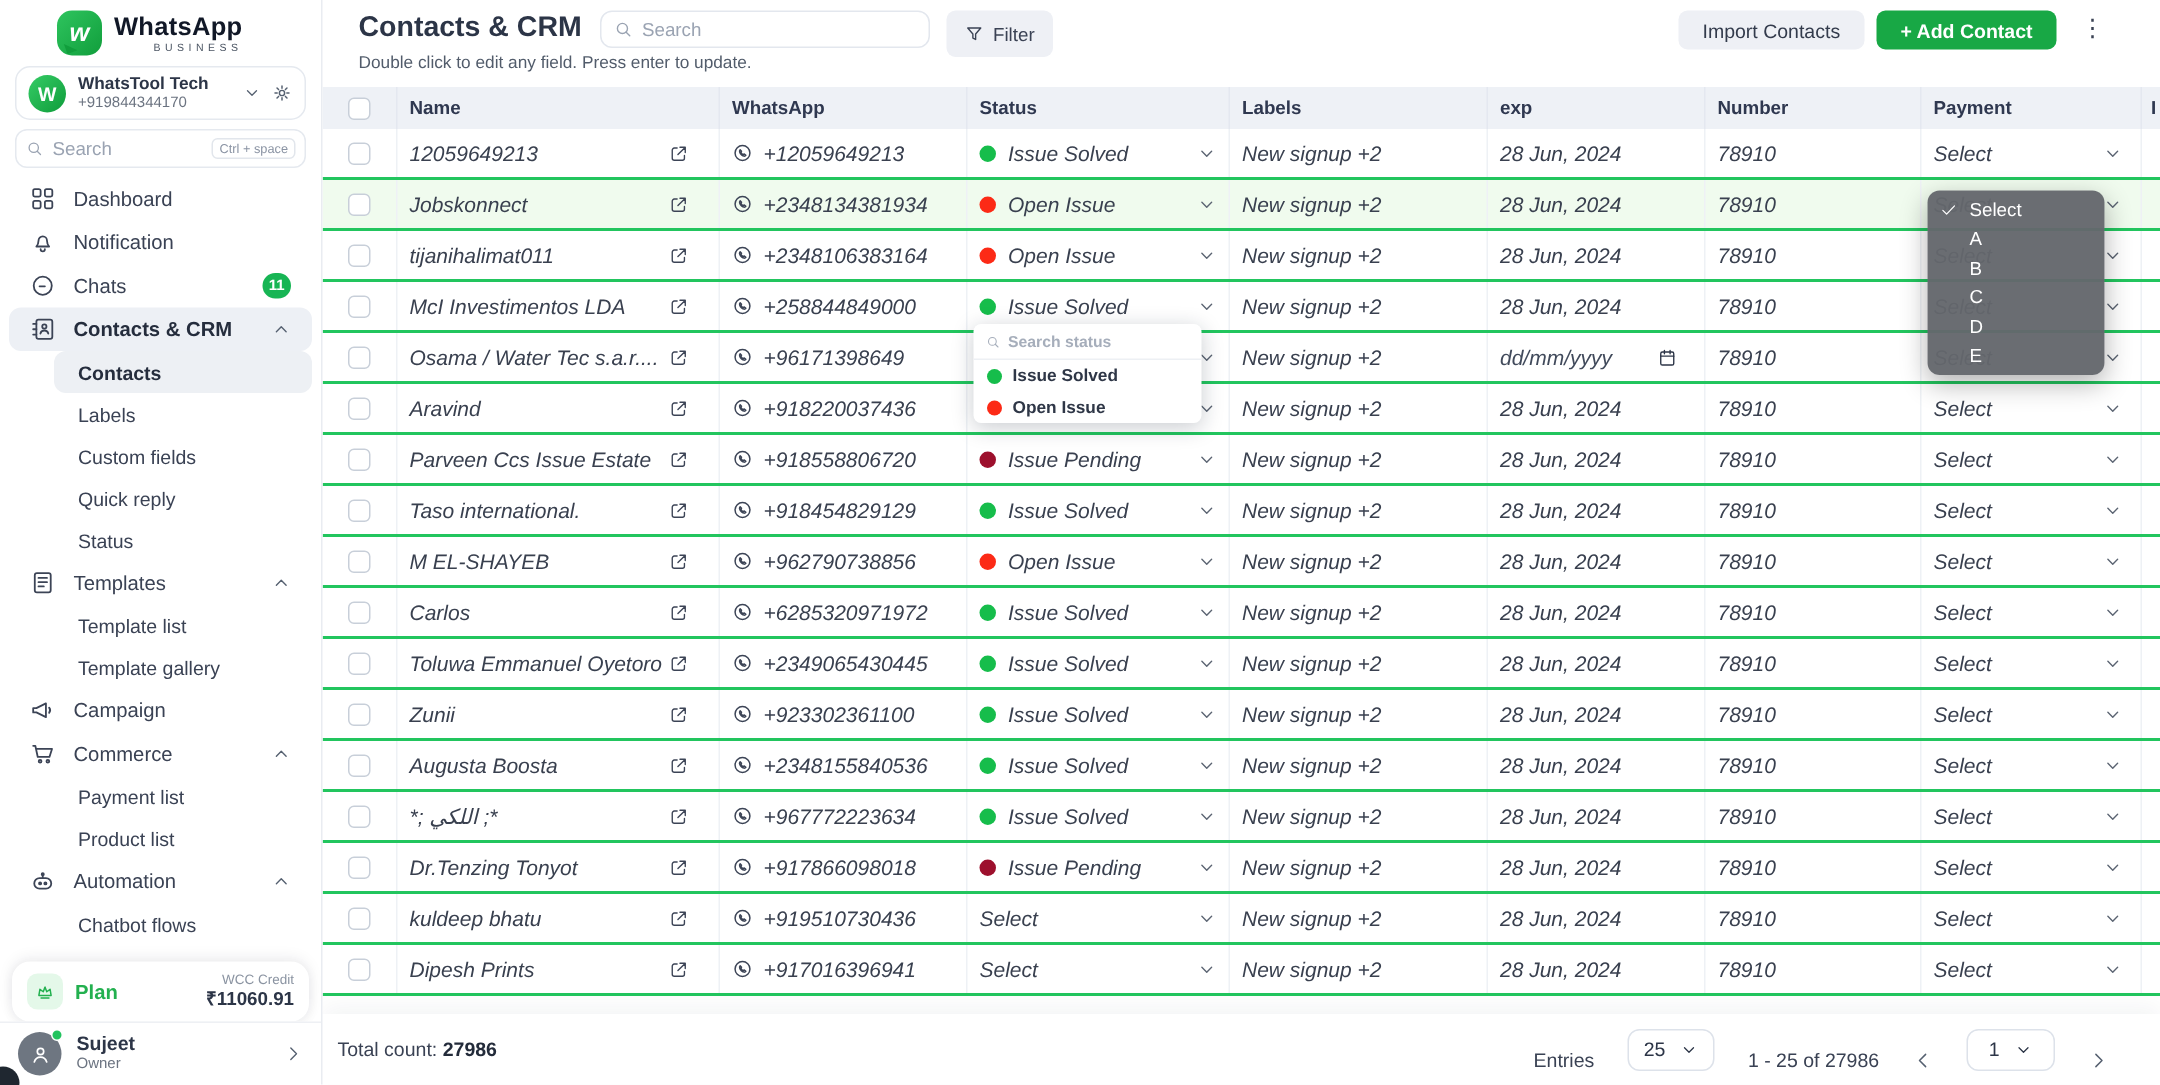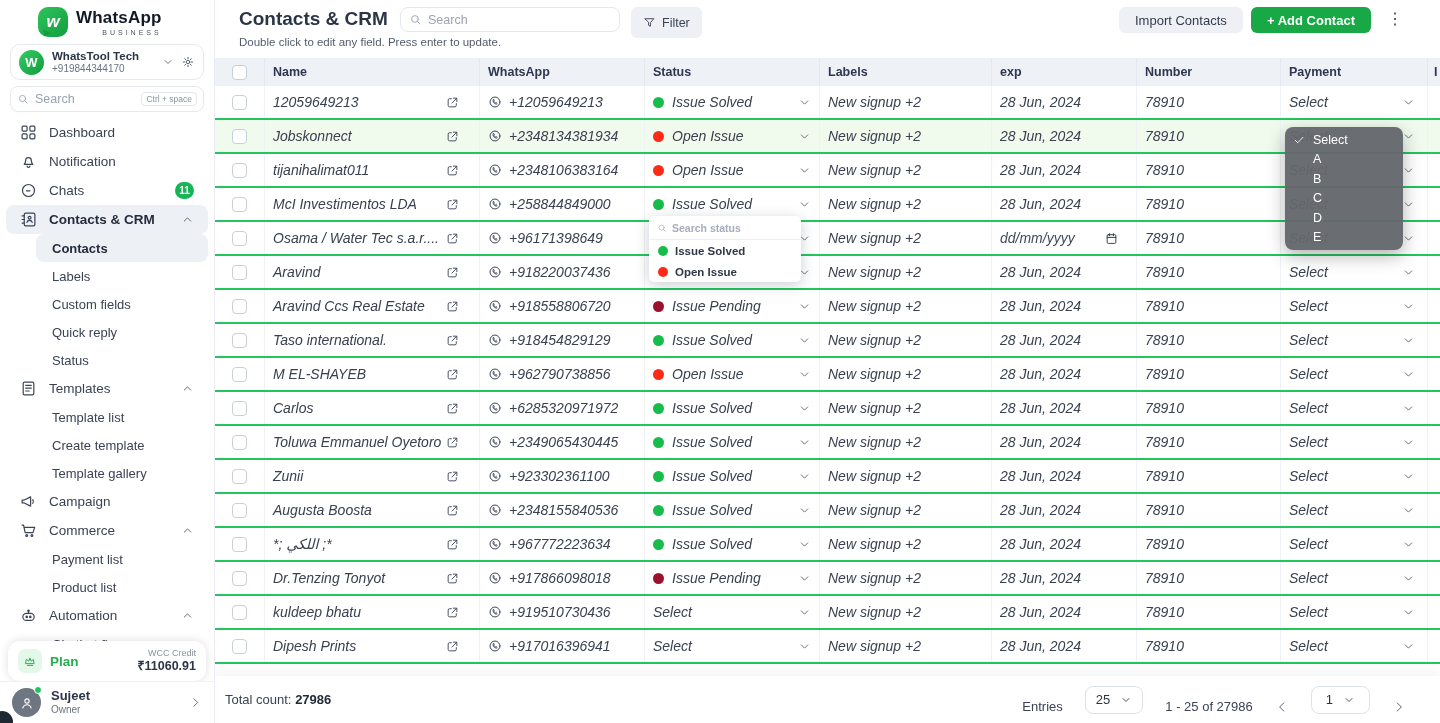--- a/index.html
+++ b/index.html
@@ -235,21 +235,20 @@
           </svg>
         </span>
         <span class="nav-lb">Templates</span>
         <span class="nav-chev">
           <svg width="13" height="13" viewBox="0 0 24 24" fill="none" stroke="currentColor" stroke-width="1.7" stroke-linecap="round" stroke-linejoin="round">
             <path d="M6 15l6-6 6 6"></path>
           </svg>
         </span>
       </div>
       <div class="nav-sub">Template list</div>
-      <div class="nav-sub">Create template</div>
       <div class="nav-sub">Template gallery</div>
       <div class="nav-item">
         <span class="nav-ic">
           <svg width="17" height="17" viewBox="0 0 24 24" fill="none" stroke="currentColor" stroke-width="1.7" stroke-linecap="round" stroke-linejoin="round">
             <path d="M3 10v4h3l9 4.5v-13L6 10z"></path>
             <path d="M18 9.5a4 4 0 0 1 0 5"></path>
           </svg>
         </span>
         <span class="nav-lb">Campaign</span>
       </div>
@@ -745,21 +744,21 @@
             </span>
     </div>
     <div class="td c-extra"></div>
   </div>
 
   <div class="trow">
     <div class="td c-check">
             <span class="cb"></span>
           </div>
     <div class="td c-name">
-      <span>Aravind Ccs Real Estate</span>
+      <span>Parveen Ccs Issue Estate</span>
       <span class="ext-ic">
               <span class="" style="display: flex;">
                 <svg width="13" height="13" viewBox="0 0 24 24" fill="none" stroke="currentColor" stroke-width="1.7" stroke-linecap="round" stroke-linejoin="round">
                   <path d="M10 5H6.5A2.5 2.5 0 0 0 4 7.5v10A2.5 2.5 0 0 0 6.5 20h10a2.5 2.5 0 0 0 2.5-2.5V14"></path>
                   <path d="M13.5 4H20v6.5M19.5 4.5 11 13"></path>
                 </svg>
               </span>
             </span>
     </div>
     <div class="td c-wa">

